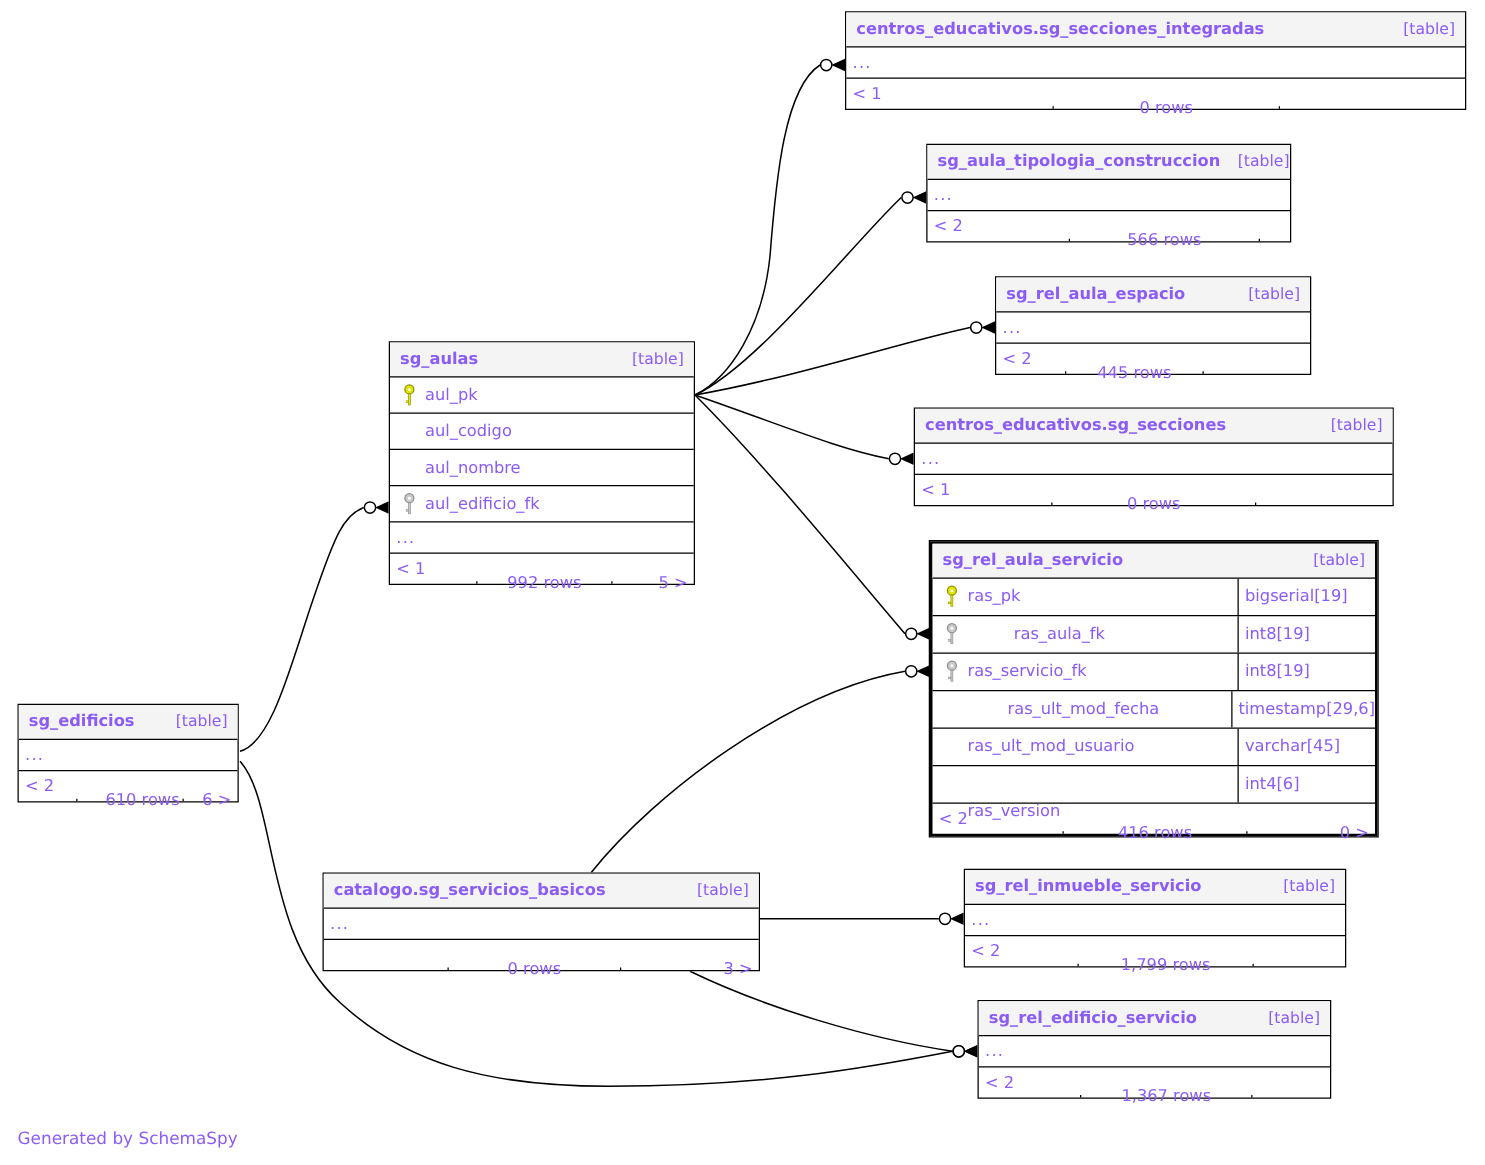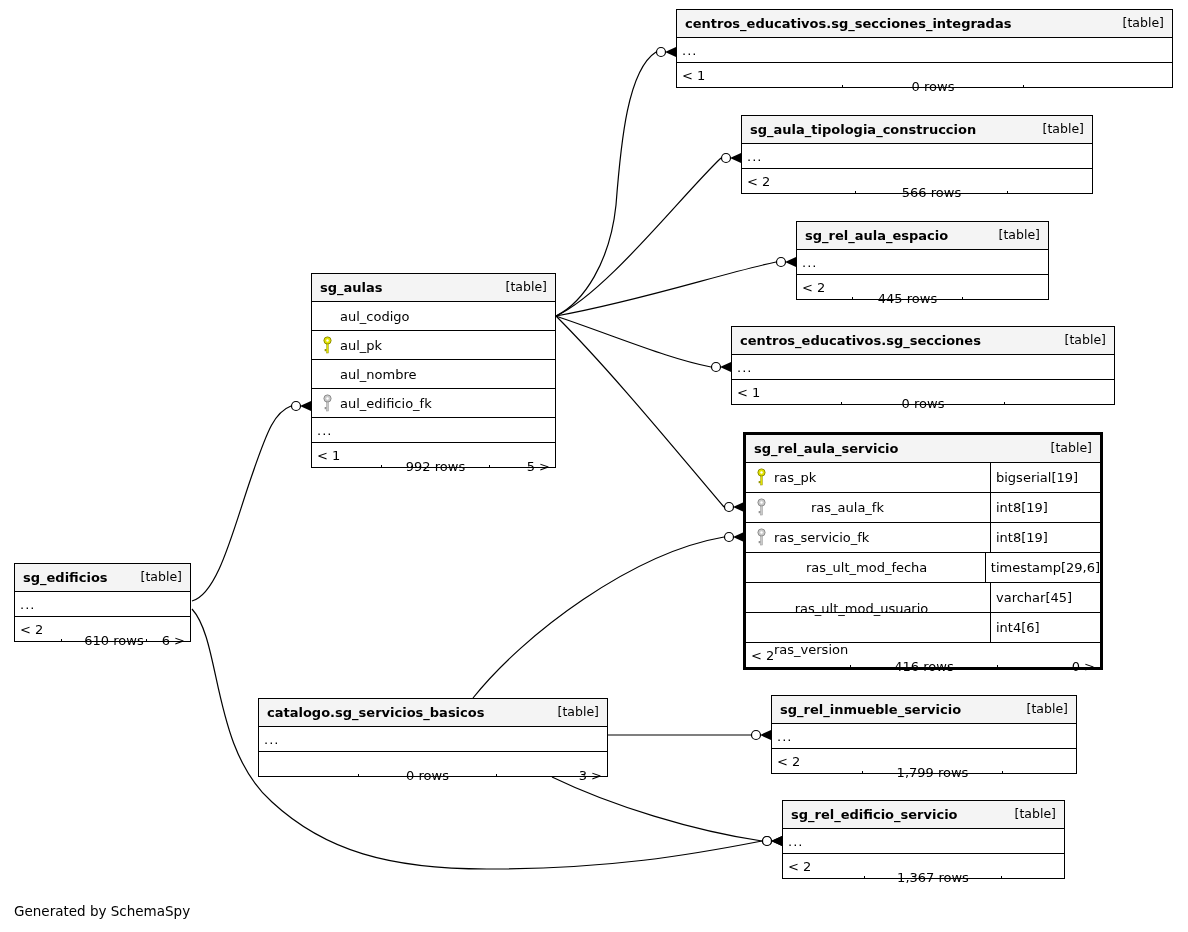--- a/index.html
+++ b/index.html
@@ -1,18 +1,18 @@
 <!DOCTYPE html>
 <html><head>
 <meta charset="utf-8">
 <style>
   html,body { margin:0; padding:0; background:#ffffff; }
   #canvas {
     position:relative; width:1188px; height:932px; background:#ffffff;
-    font-family:"DejaVu Sans", "Liberation Sans", sans-serif; color:#000000;
+    font-family:"DejaVu Sans", "Liberation Sans", sans-serif; color:#8b5cf6;
     overflow:hidden;
   }
   #edge-layer { position:absolute; left:0; top:0; pointer-events:none; }
   #edge-layer path { fill:none; stroke:#000; stroke-width:1.2; }
   .table-box {
     position:absolute; background:#fff; border:1px solid #000;
     box-sizing:border-box; font-size:13px; line-height:1;
   }
   .table-box.emphasized { border:2px solid #000; box-shadow:0 0 0 1px #000; }
   .tbl-header {
@@ -84,21 +84,21 @@
           <span class="tbl-name">centros_educativos.sg_secciones_integradas</span>
           <span class="tbl-badge">[table]</span>
         </div>
         <div class="row-ellipsis">...</div>
         <div class="tbl-footer">
           <div class="fcell f-left" style="width: 165px;">&lt; 1</div>
           <div class="fcell f-center" style="width: 181px;">0 rows</div>
           <div class="fcell f-right"></div>
         </div>
       </div>
-      <div class="table-box" style="left: 741px; top: 115px; width: 352px;">
+      <div class="table-box" style="left: 741px; top: 115px; width: 292px;">
         <div class="tbl-header">
           <span class="tbl-name">sg_aula_tipologia_construccion</span>
           <span class="tbl-badge">[table]</span>
         </div>
         <div class="row-ellipsis">...</div>
         <div class="tbl-footer">
           <div class="fcell f-left" style="width: 113px;">&lt; 2</div>
           <div class="fcell f-center" style="width: 152px;">566 rows</div>
           <div class="fcell f-right"></div>
         </div>
@@ -177,21 +177,21 @@
         <div class="tbl-row">
           <div class="cell-name" style="width: 226px; margin-left: 32px;">
             <span class="key-slot"></span>
             <span>ras_ult_mod_fecha</span>
           </div>
           <div class="cell-type">
             <span>timestamp[29,6]</span>
           </div>
         </div>
         <div class="tbl-row">
-          <div class="cell-name" style="width: 226px; flex-direction: column;">
+          <div class="cell-name" style="width: 226px;">
             <span class="key-slot"></span>
             <span>ras_ult_mod_usuario</span>
           </div>
           <div class="cell-type">
             <span>varchar[45]</span>
           </div>
         </div>
         <div class="tbl-row">
           <div class="cell-name" style="width: 226px; margin-top: 36px;">
             <span class="key-slot"></span>
@@ -207,33 +207,33 @@
           <div class="fcell f-right">0 &gt;</div>
         </div>
       </div>
       <div class="table-box" style="left: 311px; top: 273px; width: 245px;">
         <div class="tbl-header">
           <span class="tbl-name">sg_aulas</span>
           <span class="tbl-badge">[table]</span>
         </div>
         <div class="tbl-row">
           <div class="cell-name">
-            <span class="key-slot"></span>
-            <span>aul_codigo</span>
-          </div>
-        </div>
-        <div class="tbl-row">
-          <div class="cell-name">
             <span class="key-slot"><svg viewBox="0 0 11 19" width="11" height="19">
                 <circle cx="5.5" cy="4.5" r="3.6" fill="#e3e300" stroke="#8f8f00"></circle>
                 <circle cx="5.5" cy="4.5" r="1.2" fill="#ffffff"></circle>
                 <rect x="4.7" y="8" width="1.6" height="9" fill="#e3e300" stroke="#8f8f00" stroke-width="0.5"></rect>
                 <rect x="2.9" y="13.6" width="1.8" height="1.4" fill="#e3e300" stroke="#8f8f00" stroke-width="0.4"></rect>
               </svg></span>
             <span>aul_pk</span>
+          </div>
+        </div>
+        <div class="tbl-row">
+          <div class="cell-name">
+            <span class="key-slot"></span>
+            <span>aul_codigo</span>
           </div>
         </div>
         <div class="tbl-row">
           <div class="cell-name">
             <span class="key-slot"></span>
             <span>aul_nombre</span>
           </div>
         </div>
         <div class="tbl-row">
           <div class="cell-name">

